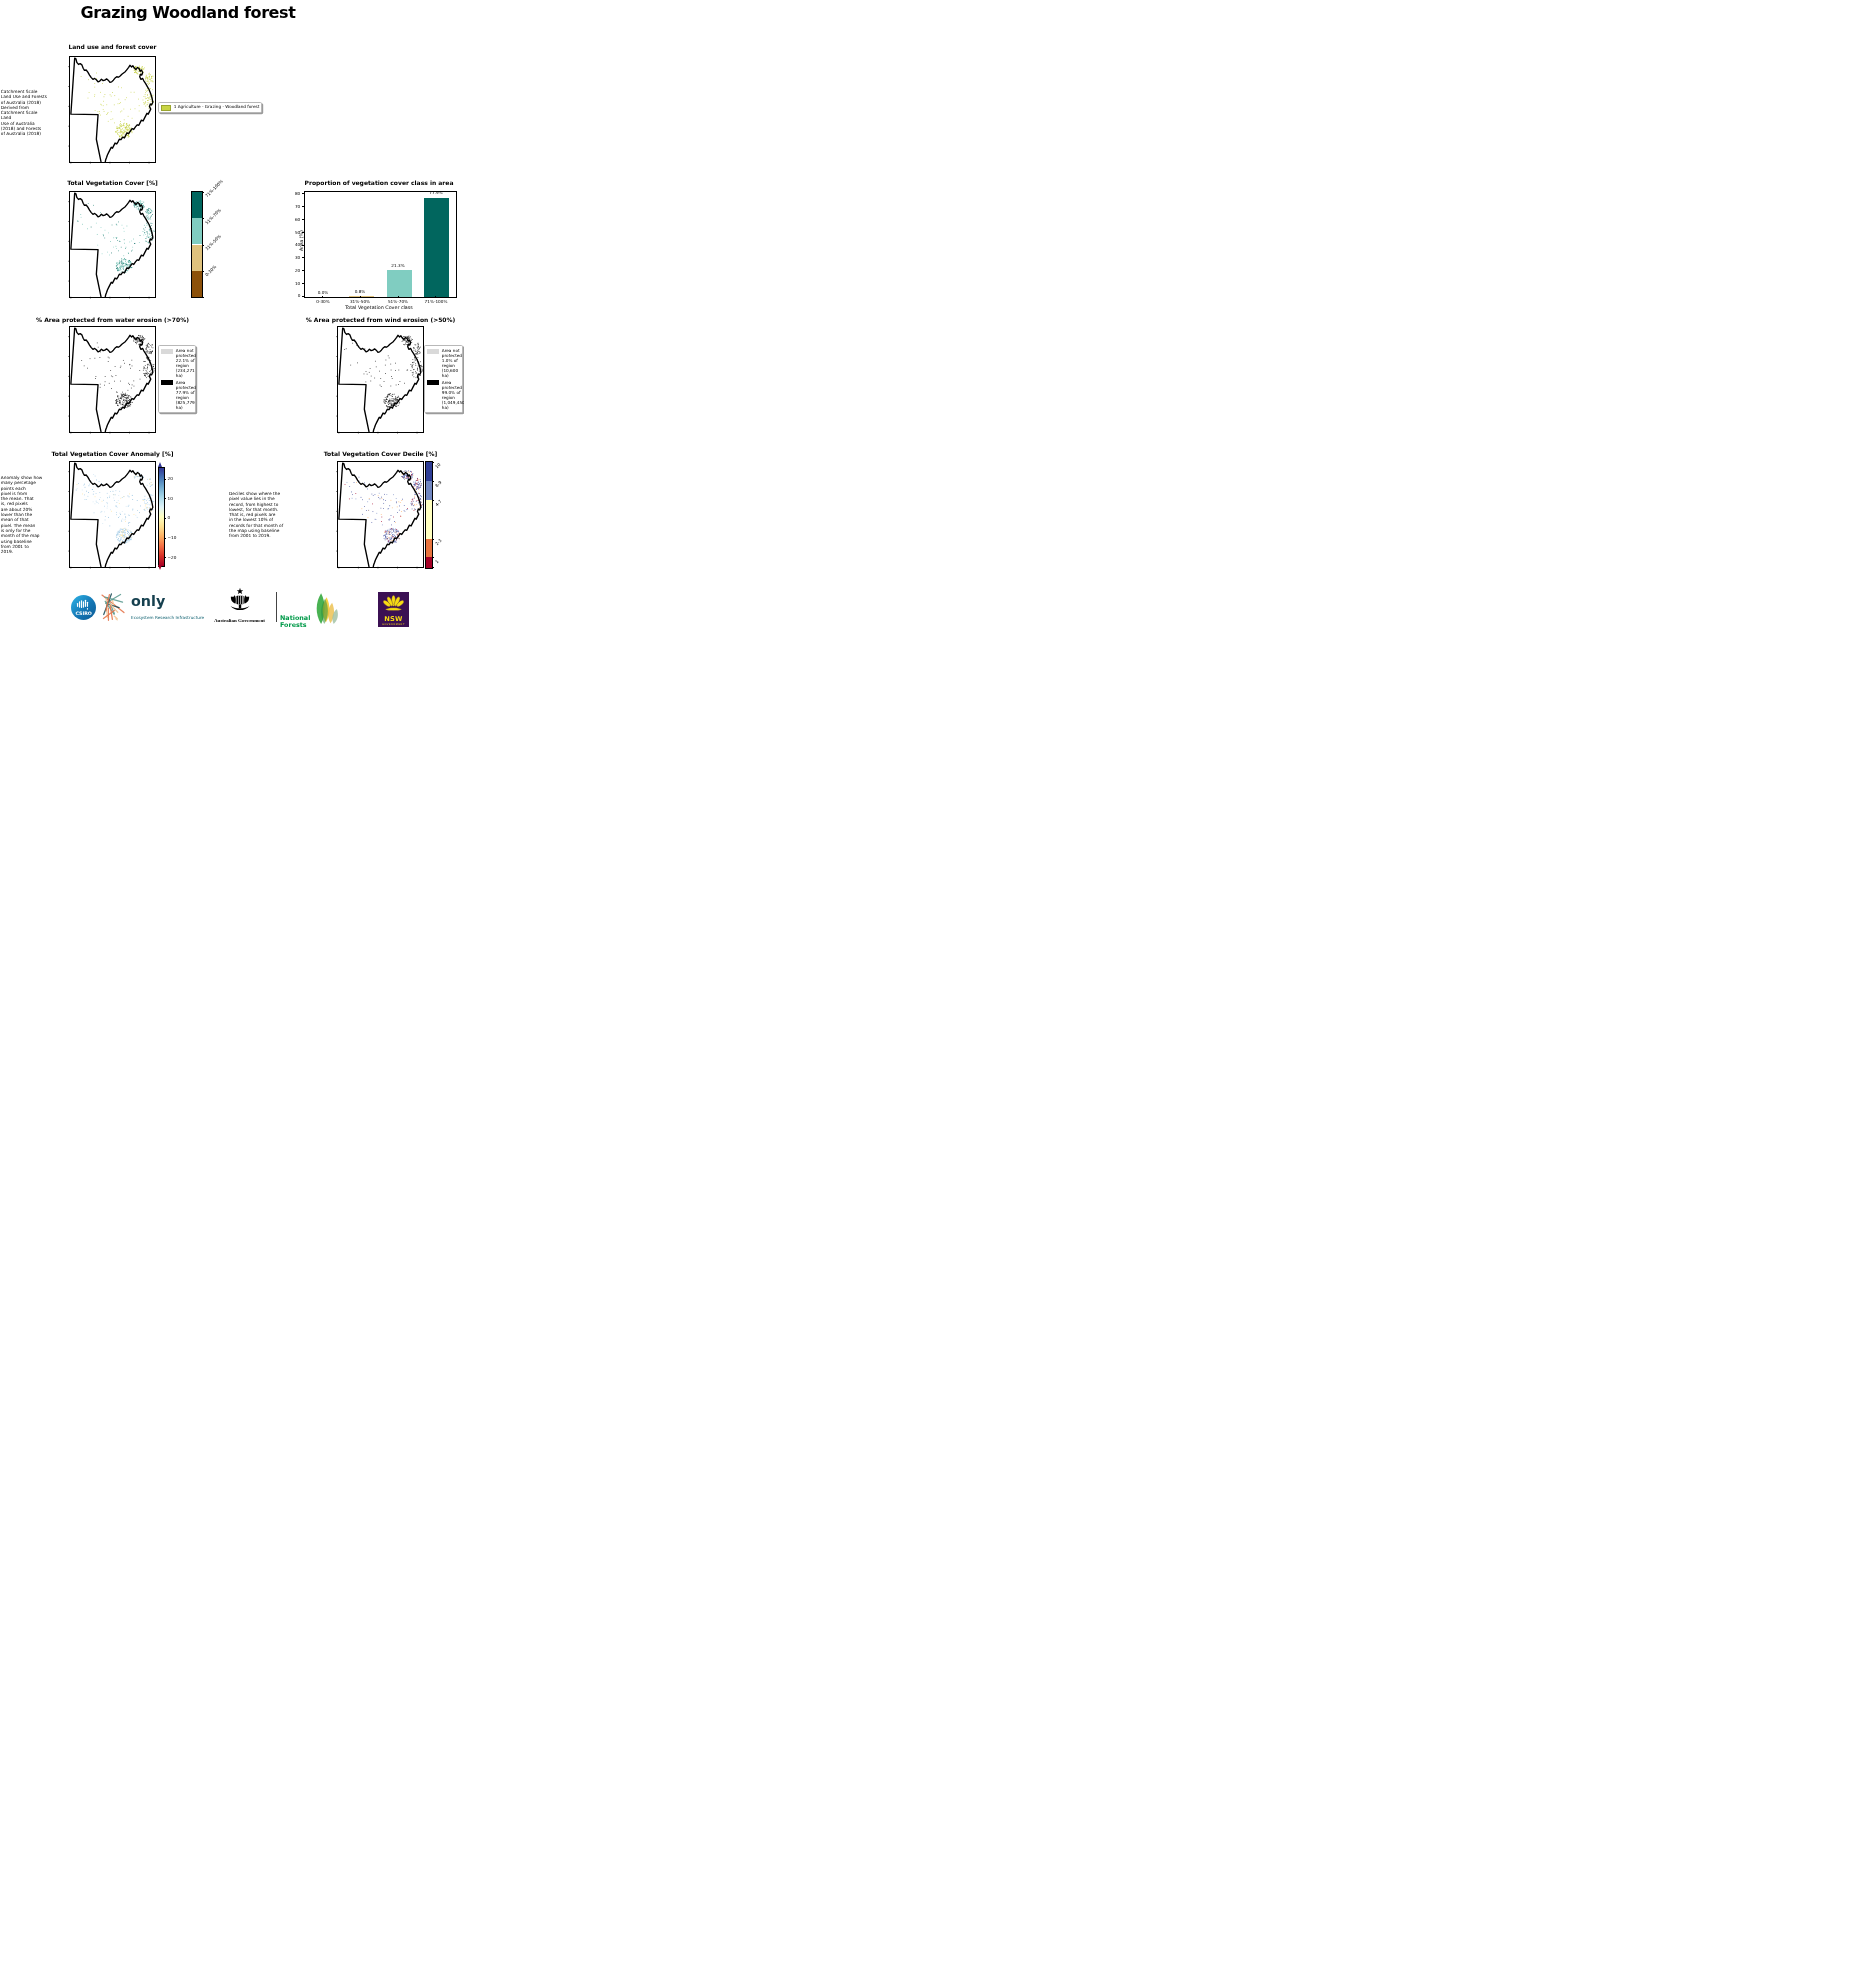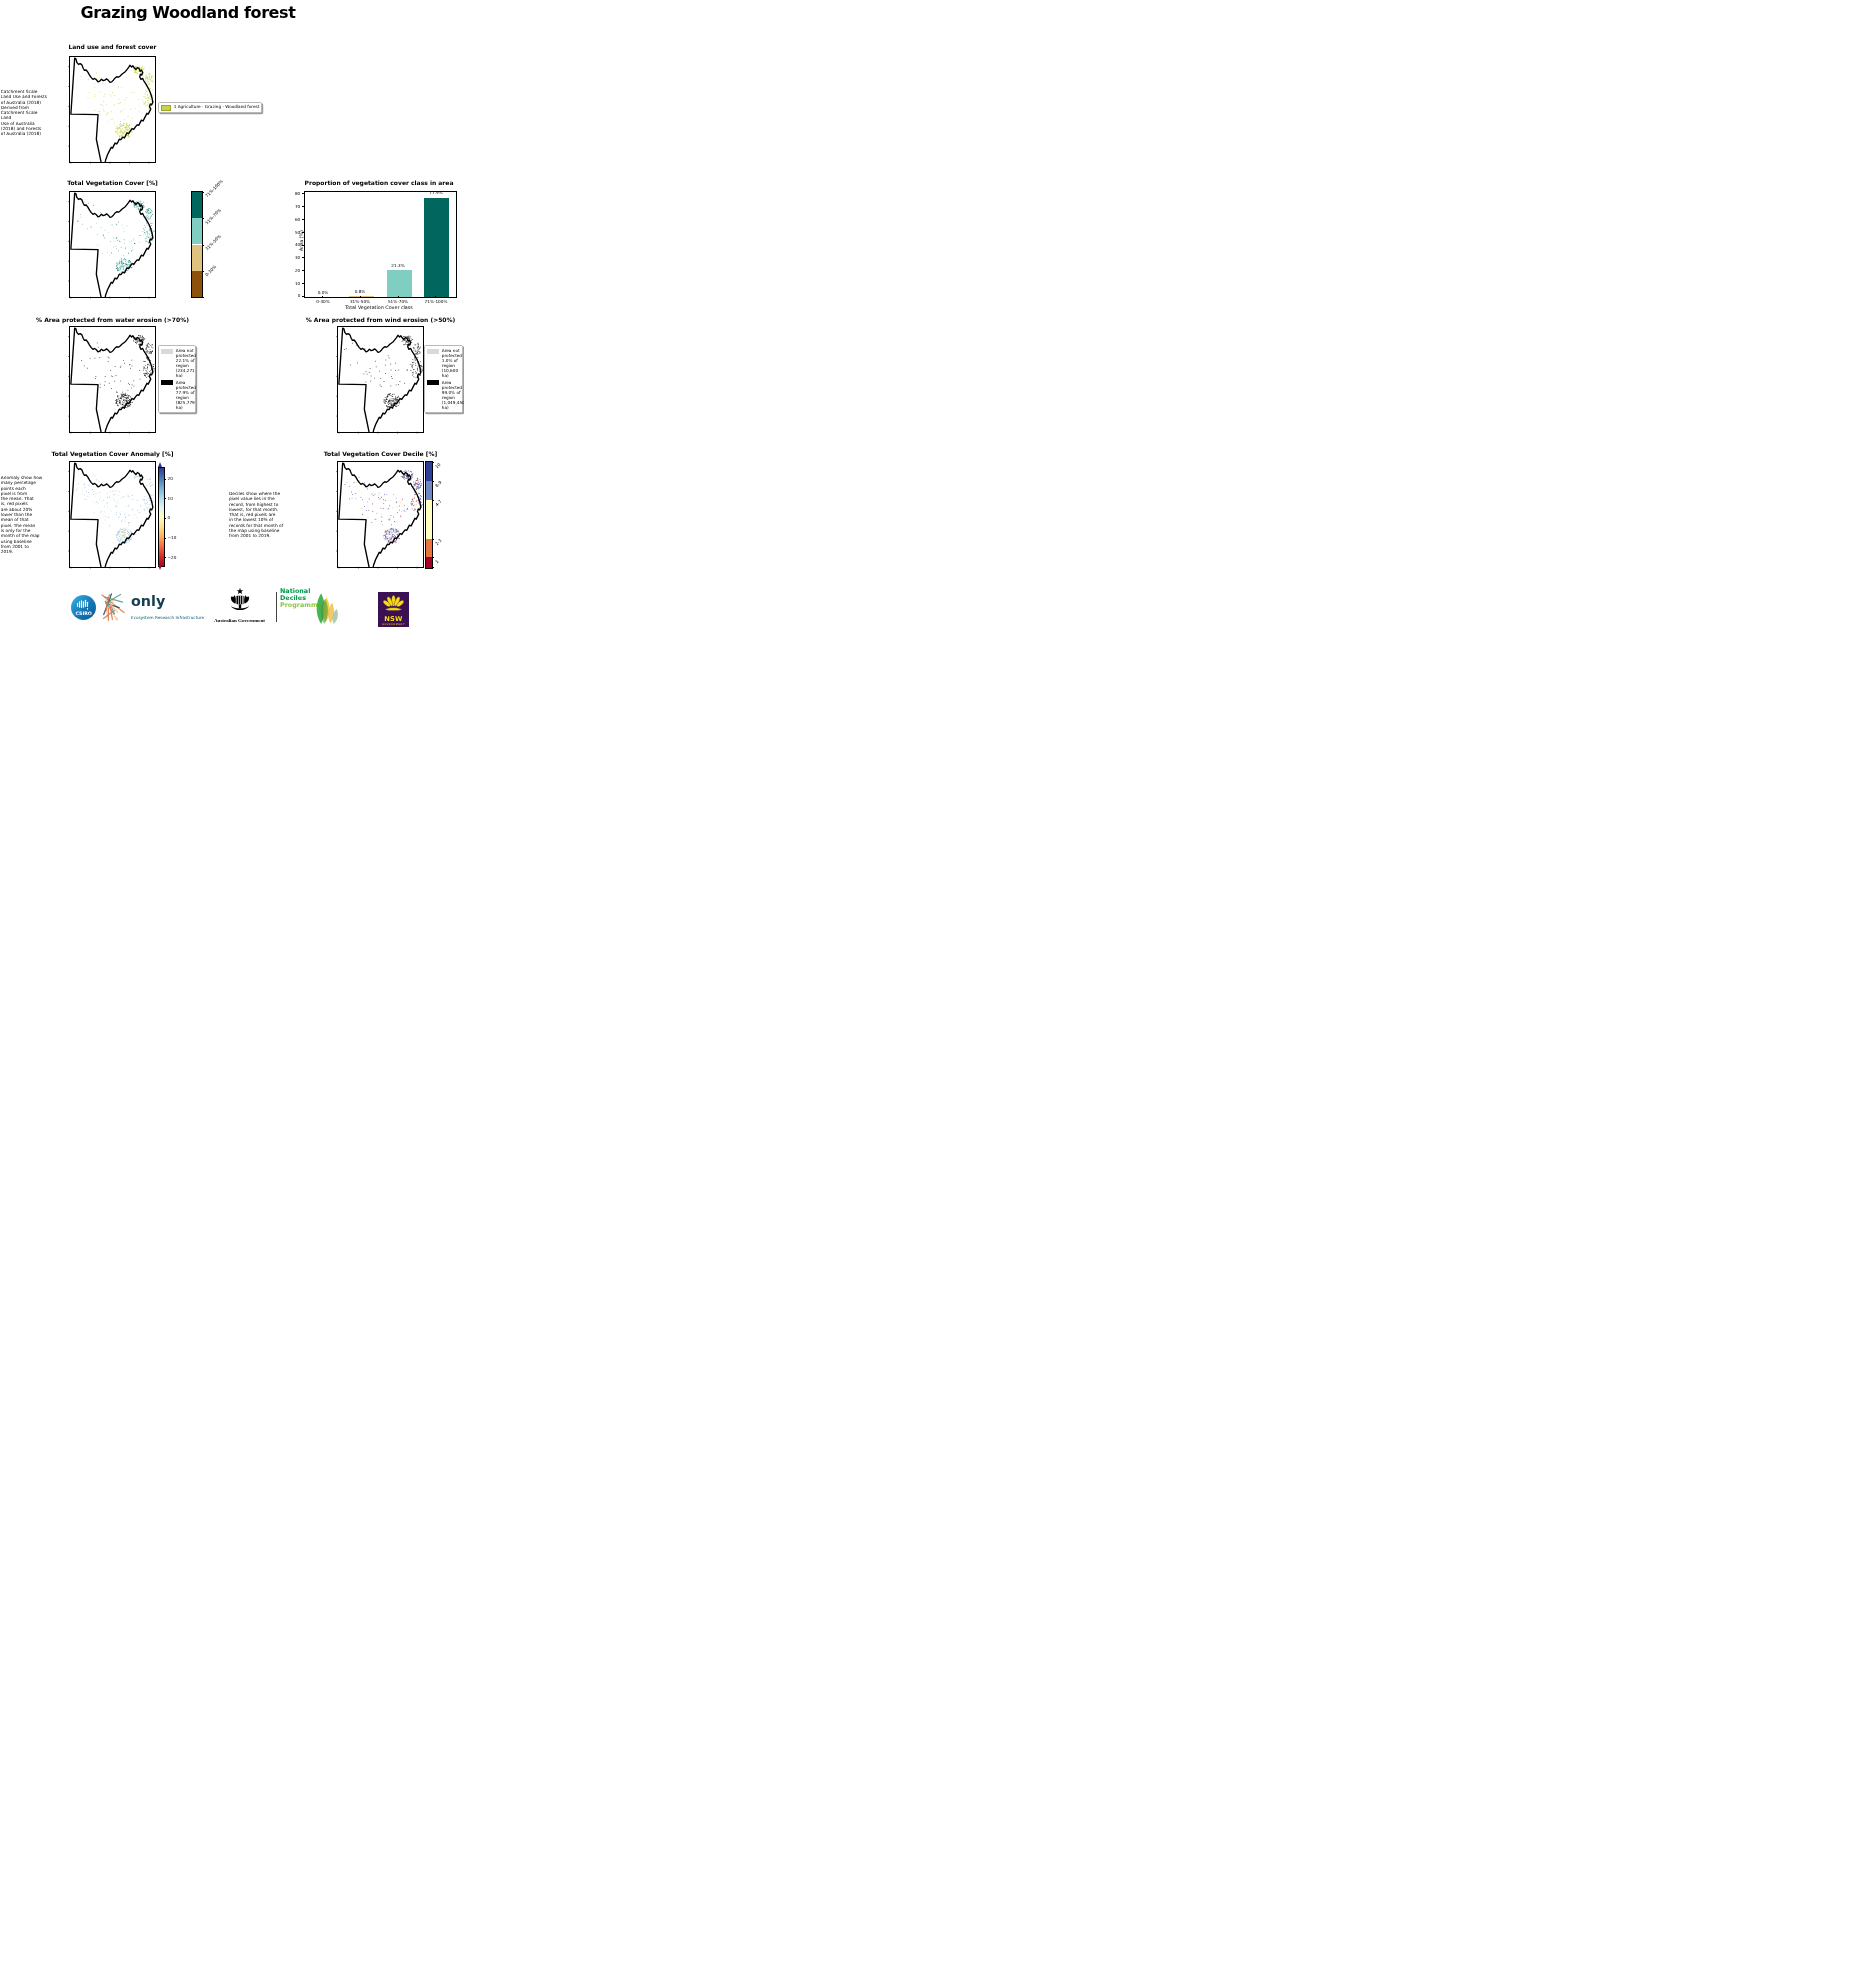--- a/index.html
+++ b/index.html
@@ -2606,23 +2606,23 @@
       <path d="M27,42 C18,40 14,32 15,24 C20,26 24,24 24,20 C28,24 28,32 27,42 Z"></path>
       <path d="M49,42 C58,40 62,32 61,24 C56,26 52,24 52,20 C48,24 48,32 49,42 Z"></path>
       <path d="M14,48 C24,56 52,56 62,48 C52,62 24,62 14,48 Z"></path>
       <rect x="35" y="44" width="6" height="10"></rect>
     </g>
   </svg>
   <div class="abs" id="ausgov-text" style="left:206px;top:618px;width:67px;">Australian Government</div>
 
   <div class="abs vline" style="left:276px;top:592px;width:0.6px;height:30px;"></div>
 
-  <div class="abs" id="landcare-text" style="left:280px;top:588px;">
+  <div class="abs" id="landcare-text" style="left:280px;top:615px;">
       <div class="landcare-line" style="color: rgb(0, 154, 73);">National</div>
-      <div class="landcare-line" style="color: rgb(0, 154, 73);">Deciles</div>
+      <div class="landcare-line" style="color: rgb(0, 154, 73);">Forests</div>
       <div class="landcare-line" style="color: rgb(141, 198, 63);">Programme</div>
     </div>
   <svg class="abs" style="left:314px;top:591px;" width="26" height="33" viewBox="0 0 66 84">
     <path d="M18,84 C2,60 4,28 18,6 C30,28 30,62 18,84 Z" fill="#3fae49" opacity="0.95"></path>
     <path d="M30,80 C18,60 20,34 32,16 C42,36 42,62 30,80 Z" fill="#f5c518" opacity="0.8"></path>
     <path d="M42,82 C32,66 34,44 46,30 C54,48 52,68 42,82 Z" fill="#e9b93c" opacity="0.75"></path>
     <path d="M50,84 C44,72 46,56 58,46 C64,60 60,76 50,84 Z" fill="#9dbfa0" opacity="0.8"></path>
     <path d="M26,84 C14,64 16,38 28,20 C38,40 38,66 26,84 Z" fill="#2e8f3f" opacity="0.55"></path>
   </svg>
 

